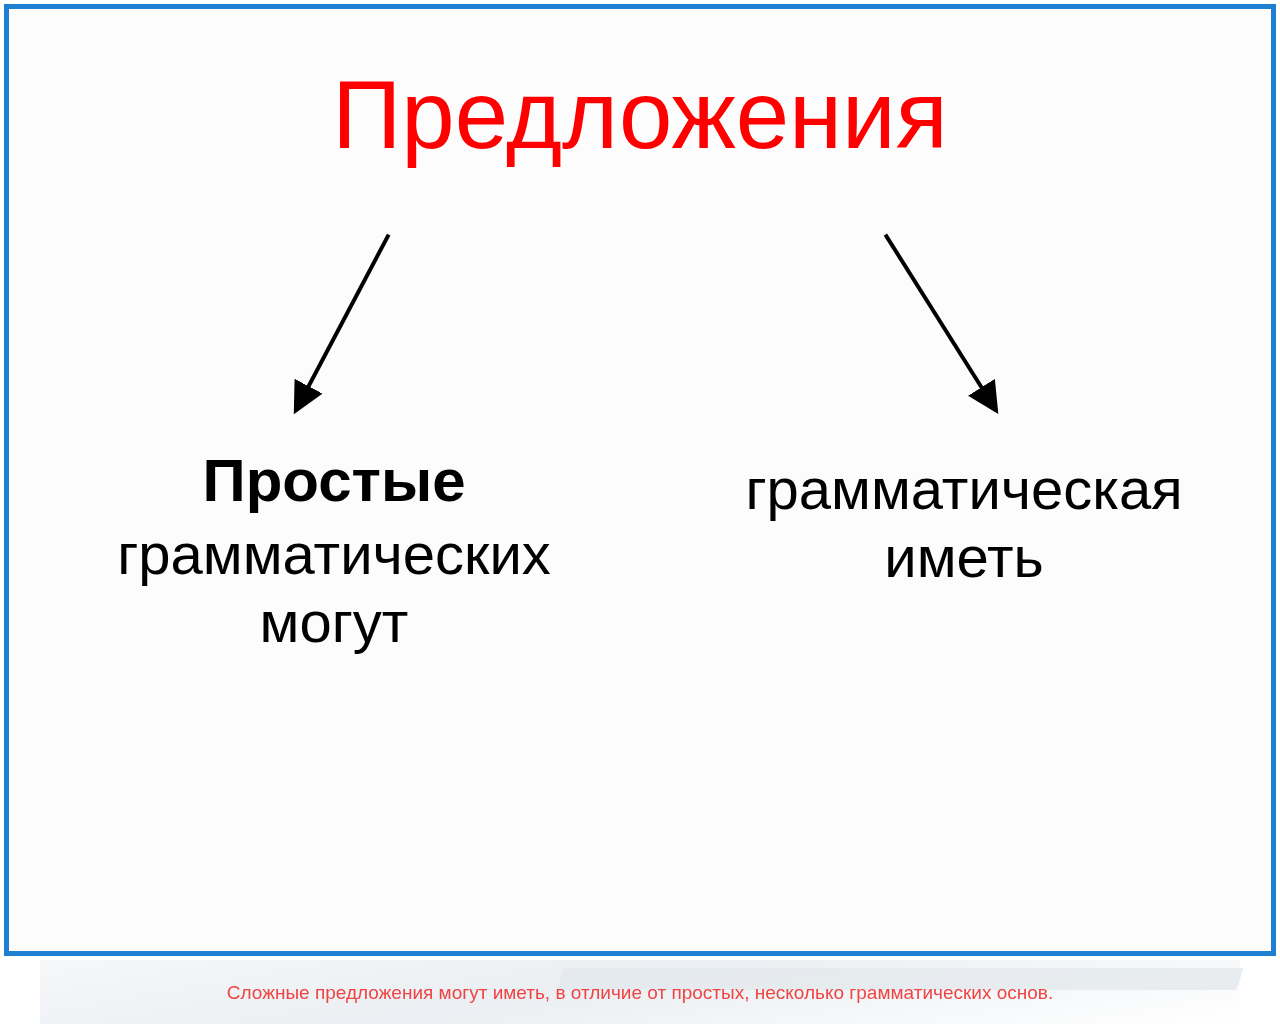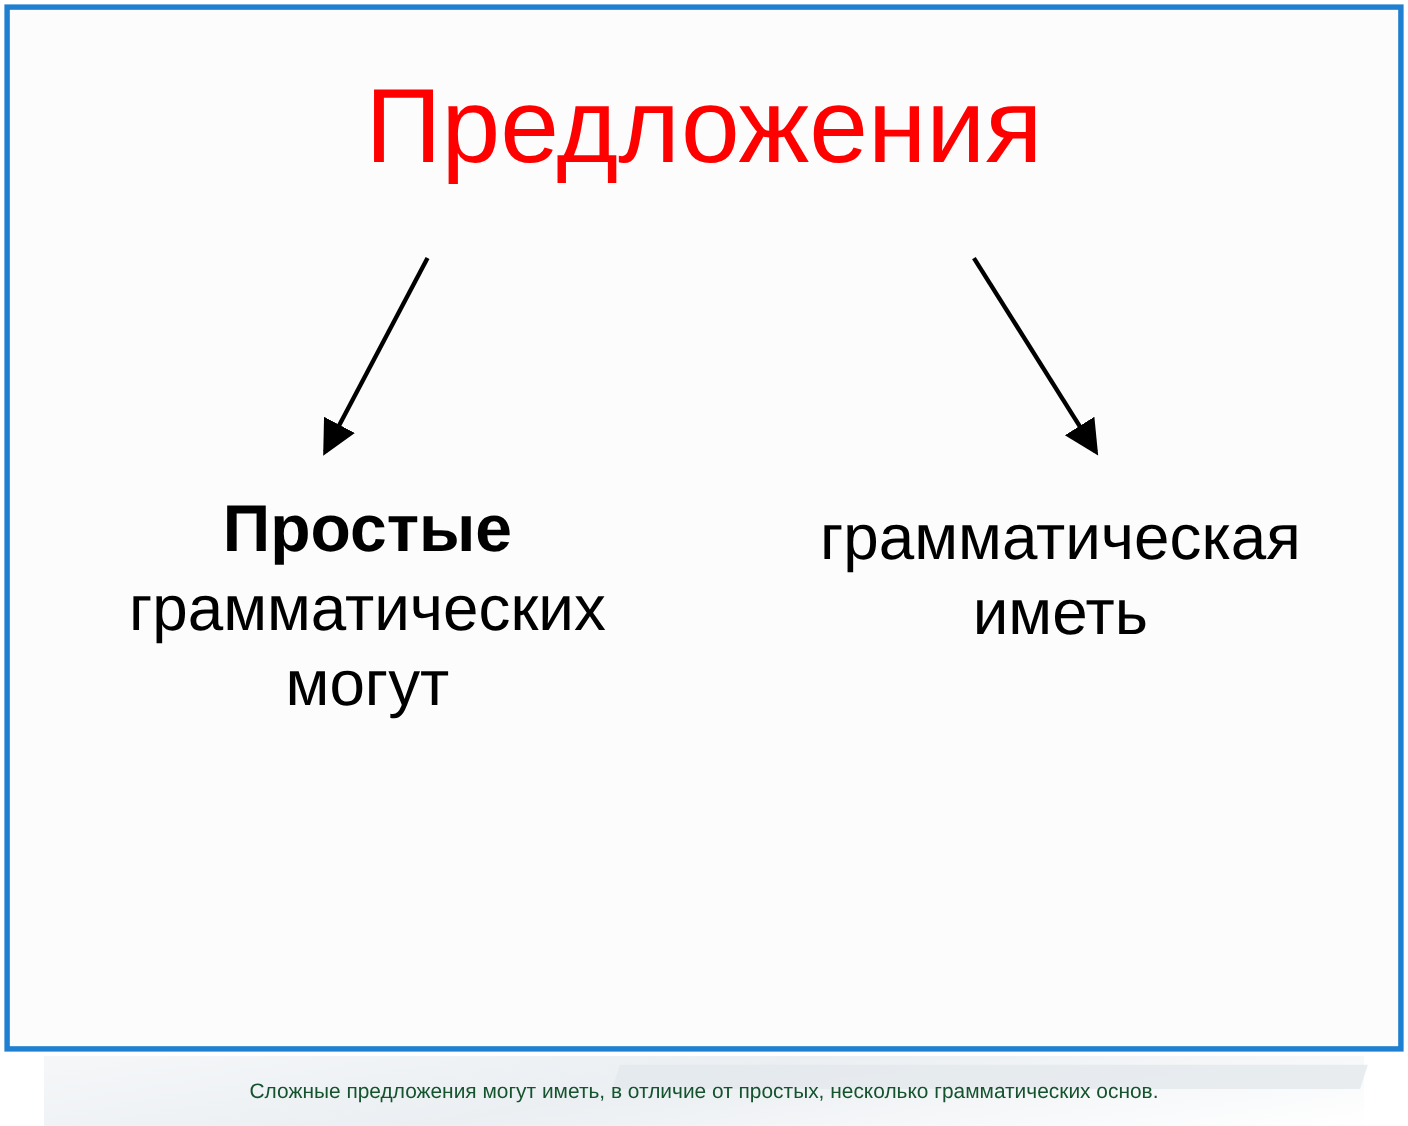--- a/index.html
+++ b/index.html
@@ -126,21 +126,21 @@
     transform: skewX(-18deg);
     opacity: 0.8;
   }
   .caption-text {
     position: absolute;
     left: 0;
     top: 22px;
     width: 1280px;
     text-align: center;
     font-size: 19px;
-    color: #14532d;
+    color: #ef4444;
     white-space: nowrap;
   }
 </style>
 </head>
 <body>
 
 <div class="slide-wrap">
 
   <div class="slide-frame">
     <div class="slide-inner">

